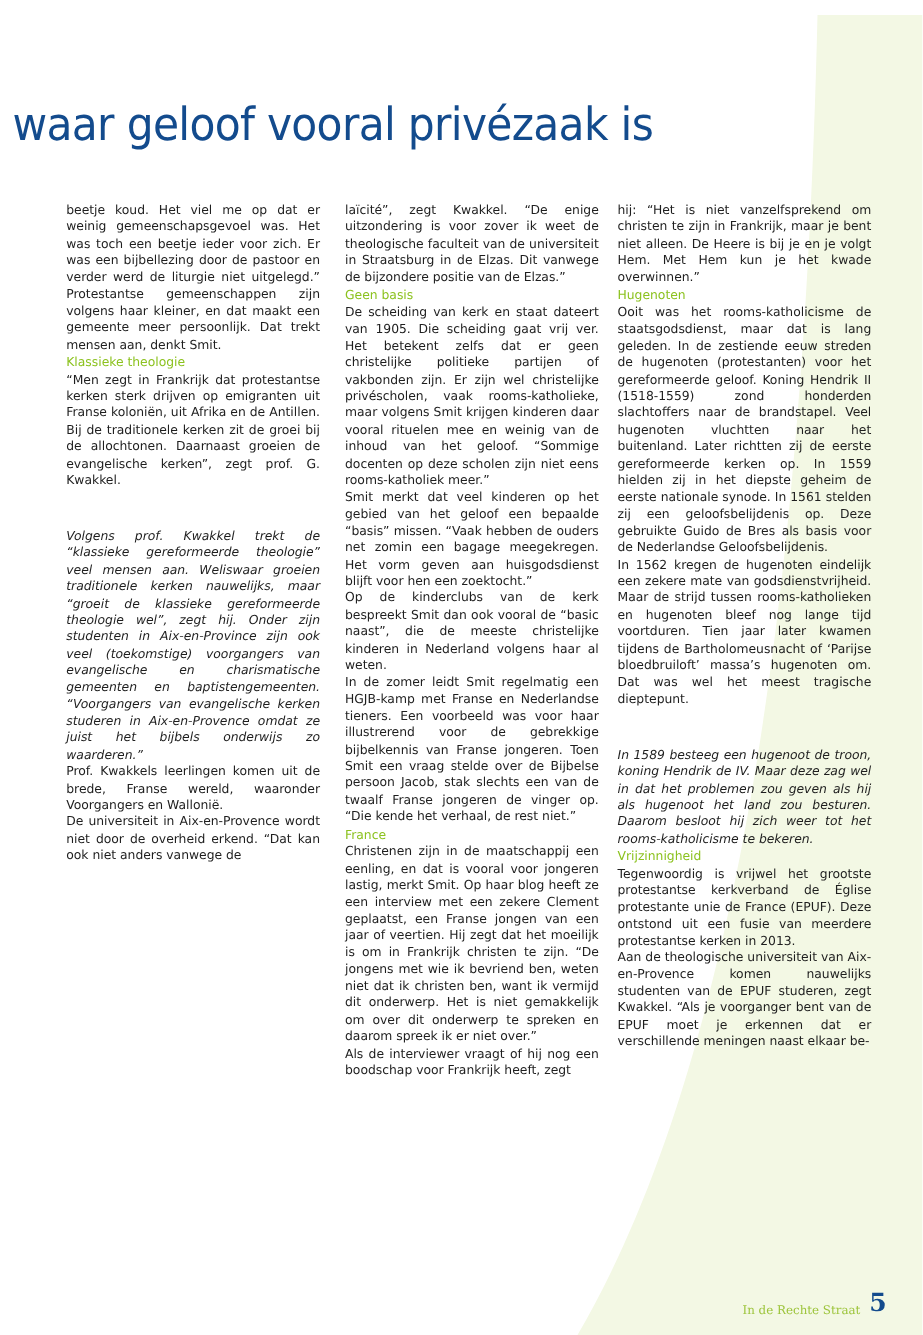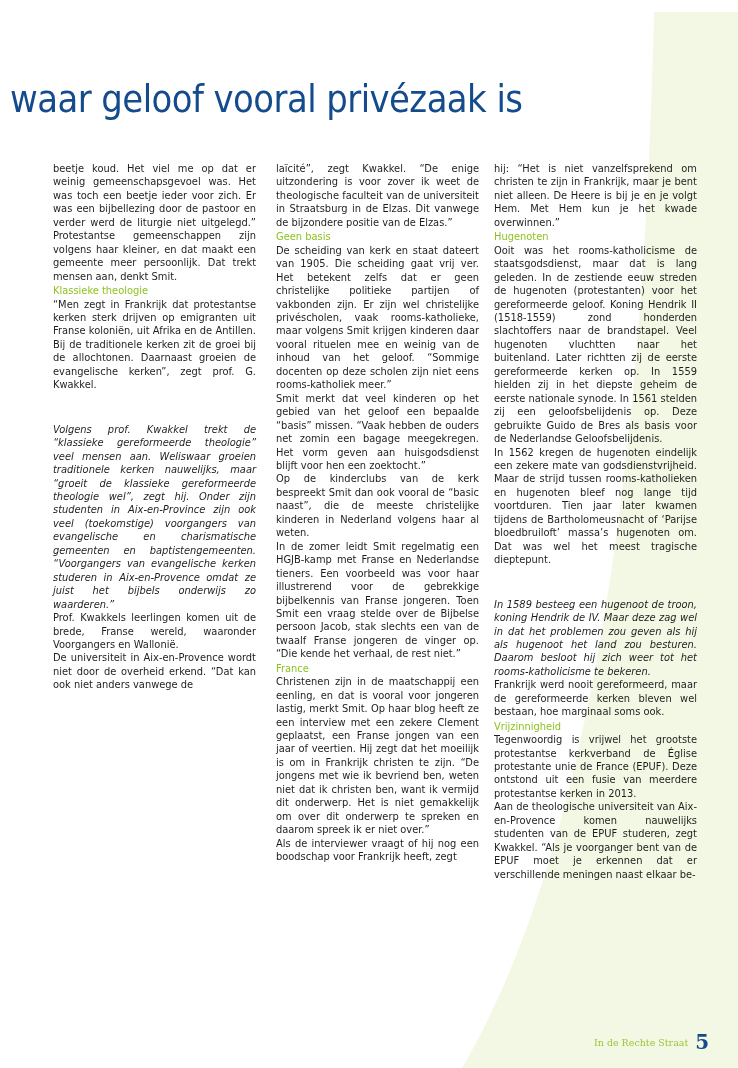--- a/index.html
+++ b/index.html
@@ -29,21 +29,21 @@
     .col.c2 { left: 276px; }
     .col.c3 { left: 494px; }
     .col p { margin: 0; }
     .col p.gap { margin-top: 31px; font-style: italic; }
     .col h3 {
       margin: 1px 0 0 0; font-size: 9.9px; line-height: 13.45px;
       color: #8cc21f; font-weight: normal;
     }
     .footer {
       position: absolute; left: 594px; top: 1030px;
-      display: flex; align-items: center; gap: 7px;
+      display: flex; align-items: flex-end; gap: 7px;
     }
     .footer .mag { font-family: "DejaVu Serif", serif; font-size: 9.5px; color: #9cc43a; }
     .footer .page { font-family: "DejaVu Serif", serif; font-size: 20px; font-weight: bold; color: #134b8d; }
   </style>
 </head>
 <body>
 
 <svg class="green-panel" viewBox="0 0 738 1068" preserveAspectRatio="none">
   <path d="M654 12 L738 12 L738 1068 L462 1068 C560 900 640 600 654 12 Z" fill="#f3f8e4"></path>
 </svg>
@@ -70,21 +70,20 @@
   <p>Christenen zijn in de maatschappij een eenling, en dat is vooral voor jongeren lastig, merkt Smit. Op haar blog heeft ze een interview met een zekere Clement geplaatst, een Franse jongen van een jaar of veertien. Hij zegt dat het moeilijk is om in Frankrijk christen te zijn. “De jongens met wie ik bevriend ben, weten niet dat ik christen ben, want ik vermijd dit onderwerp. Het is niet gemakkelijk om over dit onderwerp te spreken en daarom spreek ik er niet over.”</p>
   <p>Als de interviewer vraagt of hij nog een boodschap voor Frankrijk heeft, zegt</p>
 </div>
 
 <div class="col c3">
   <p>hij: “Het is niet vanzelfsprekend om christen te zijn in Frankrijk, maar je bent niet alleen. De Heere is bij je en je volgt Hem. Met Hem kun je het kwade overwinnen.”</p>
   <h3>Hugenoten</h3>
   <p>Ooit was het rooms-katholicisme de staatsgodsdienst, maar dat is lang geleden. In de zestiende eeuw streden de hugenoten (protestanten) voor het gereformeerde geloof. Koning Hendrik II (1518-1559) zond honderden slachtoffers naar de brandstapel. Veel hugenoten vluchtten naar het buitenland. Later richtten zij de eerste gereformeerde kerken op. In 1559 hielden zij in het diepste geheim de eerste nationale synode. In 1561 stelden zij een geloofsbelijdenis op. Deze gebruikte Guido de Bres  als basis voor de Nederlandse Geloofsbelijdenis.</p>
   <p>In 1562 kregen de hugenoten eindelijk een zekere mate van godsdienstvrijheid. Maar de strijd tussen rooms-katholieken en hugenoten bleef nog lange tijd voortduren. Tien jaar later kwamen tijdens de Bartholomeusnacht of ‘Parijse bloedbruiloft’ massa’s hugenoten om. Dat was wel het meest tragische dieptepunt.</p>
   <p class="gap">In 1589 besteeg een hugenoot de troon, koning Hendrik de IV. Maar deze zag wel in dat het problemen zou geven als hij als hugenoot het land zou besturen. Daarom besloot hij zich weer tot het rooms-katholicisme te bekeren.</p>
-  <p>Frankrijk werd nooit gereformeerd, maar de gereformeerde kerken bleven wel bestaan, hoe marginaal soms ook.</p>
   <h3>Vrijzinnigheid</h3>
   <p>Tegenwoordig is vrijwel het grootste protestantse kerkverband de Église protestante unie de France (EPUF). Deze ontstond uit een fusie van meerdere protestantse kerken in 2013.</p>
   <p>Aan de theologische universiteit van Aix-en-Provence komen nauwelijks studenten van de EPUF studeren, zegt Kwakkel. “Als je voorganger bent van de EPUF moet je erkennen dat er verschillende meningen naast elkaar be-</p>
 </div>
 
 <div class="footer">
   <span class="mag">In de Rechte Straat</span>
   <span class="page">5</span>
 </div>
 

